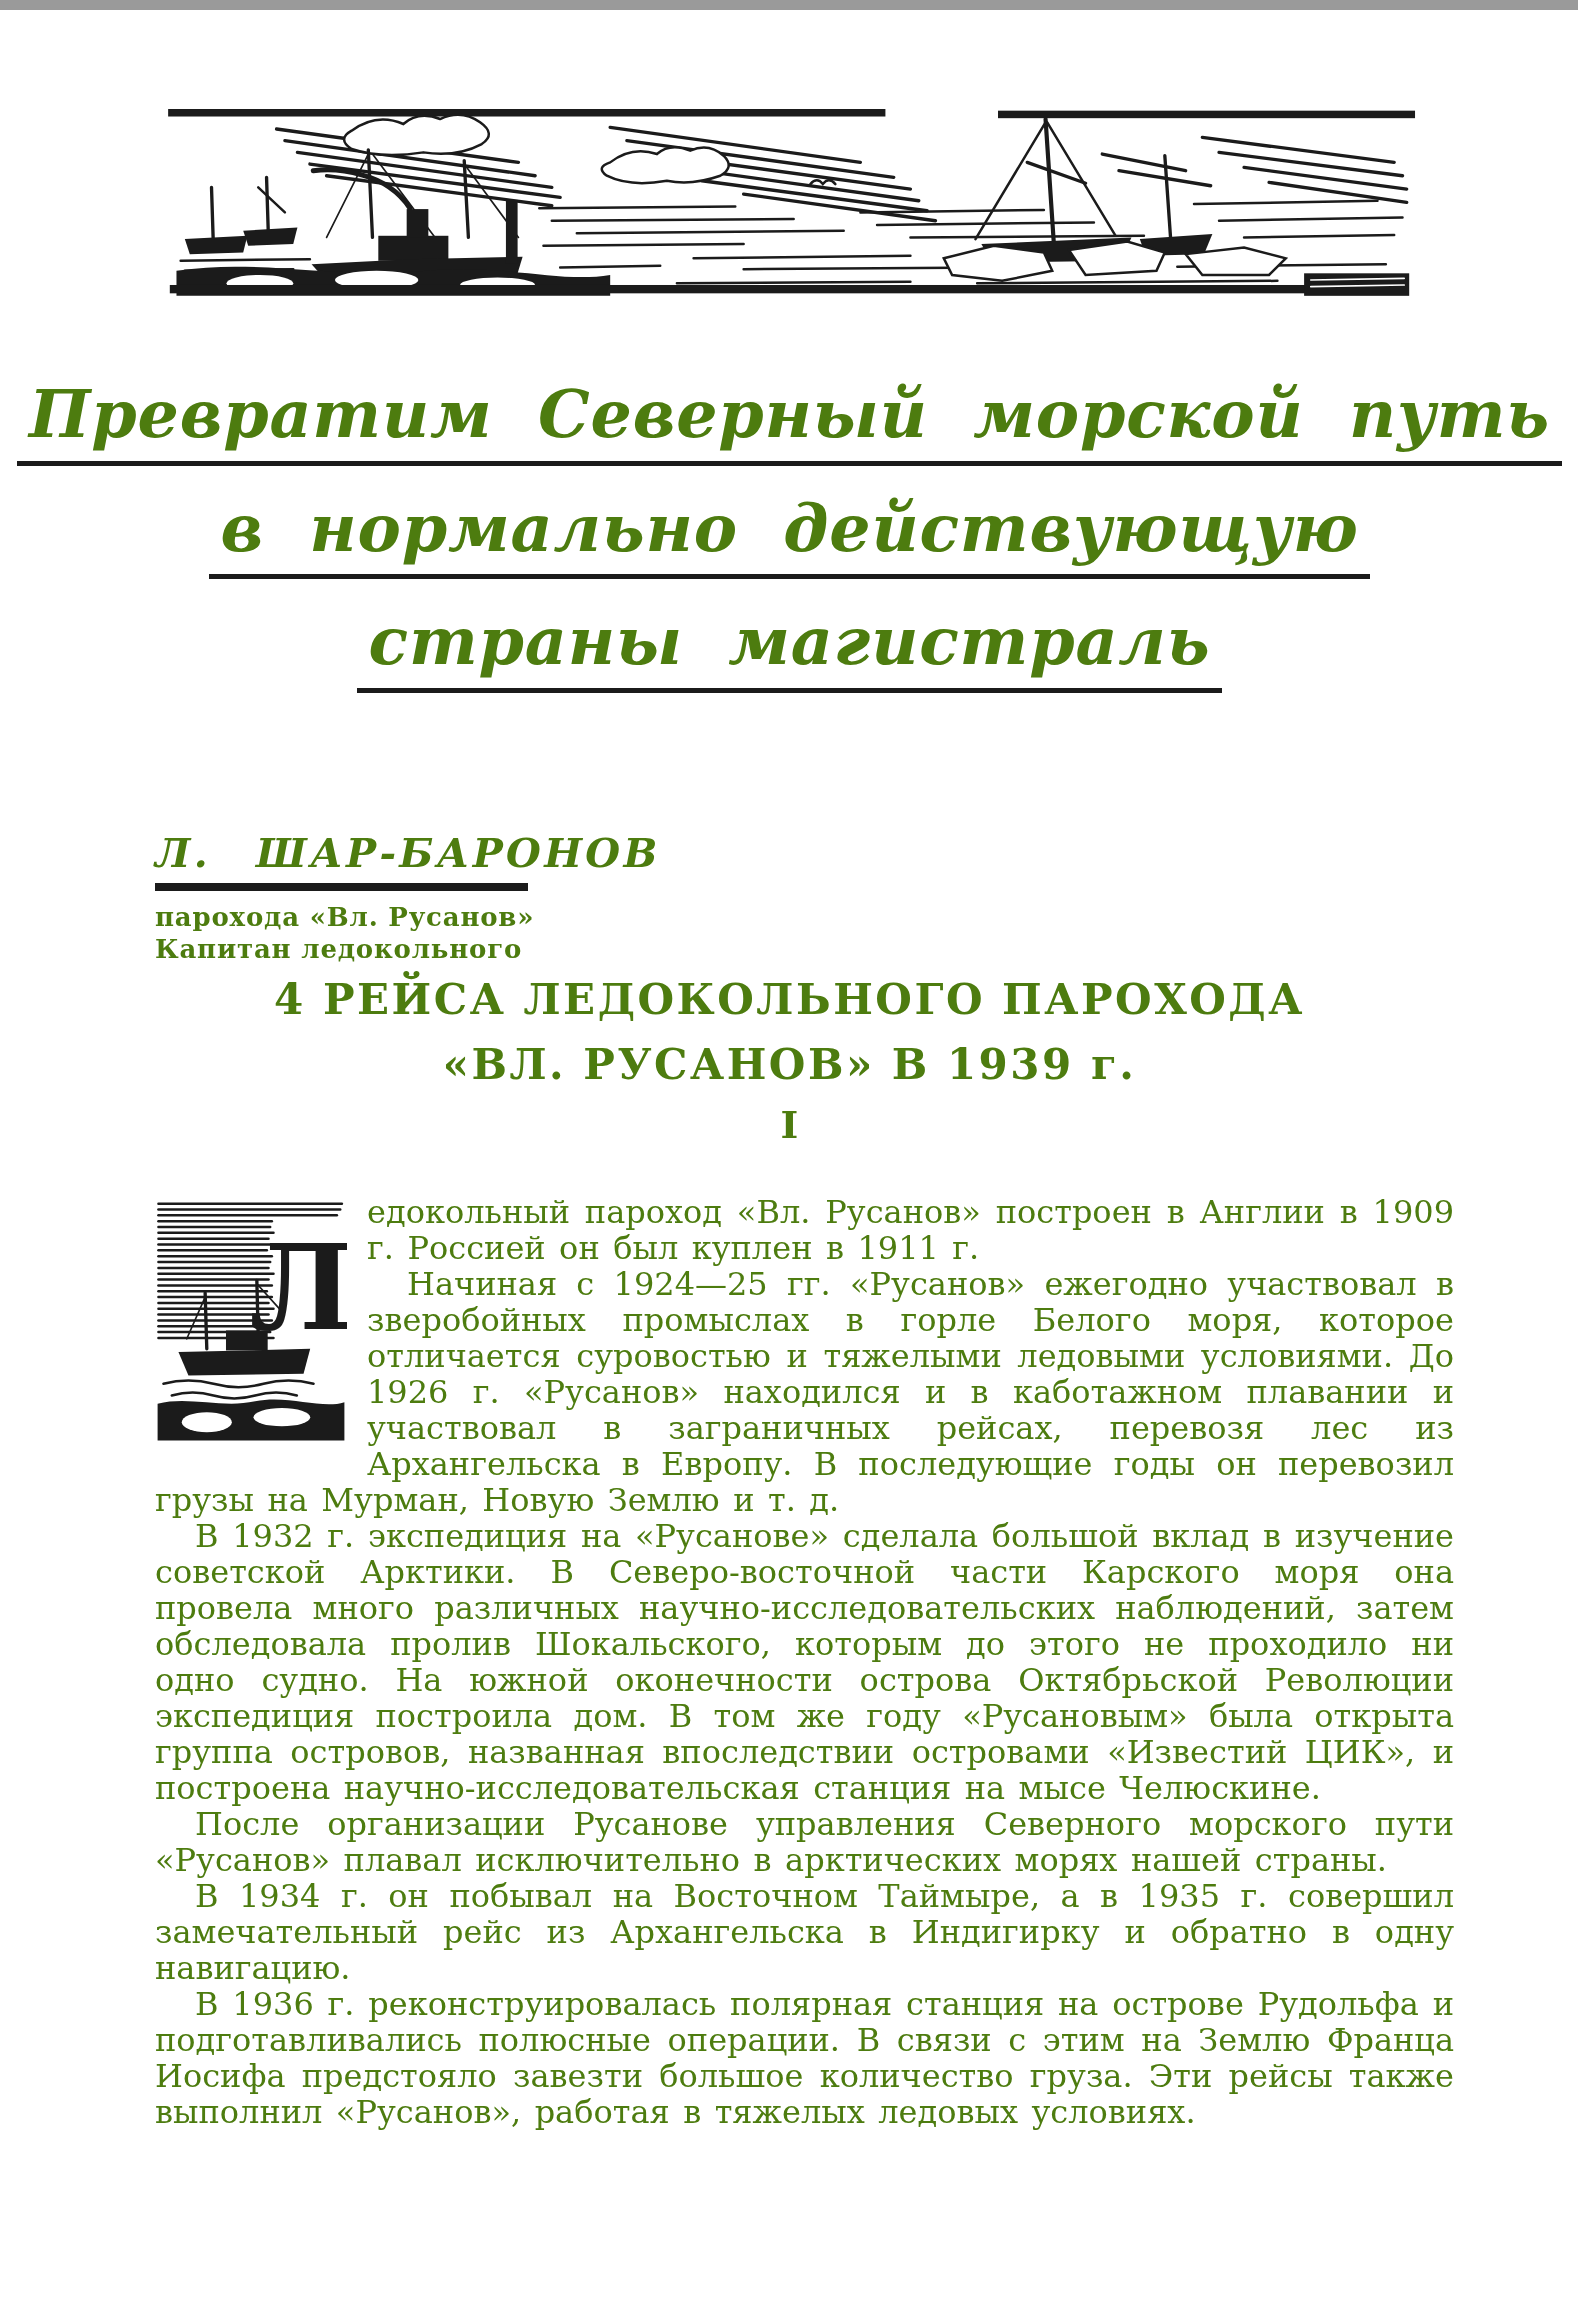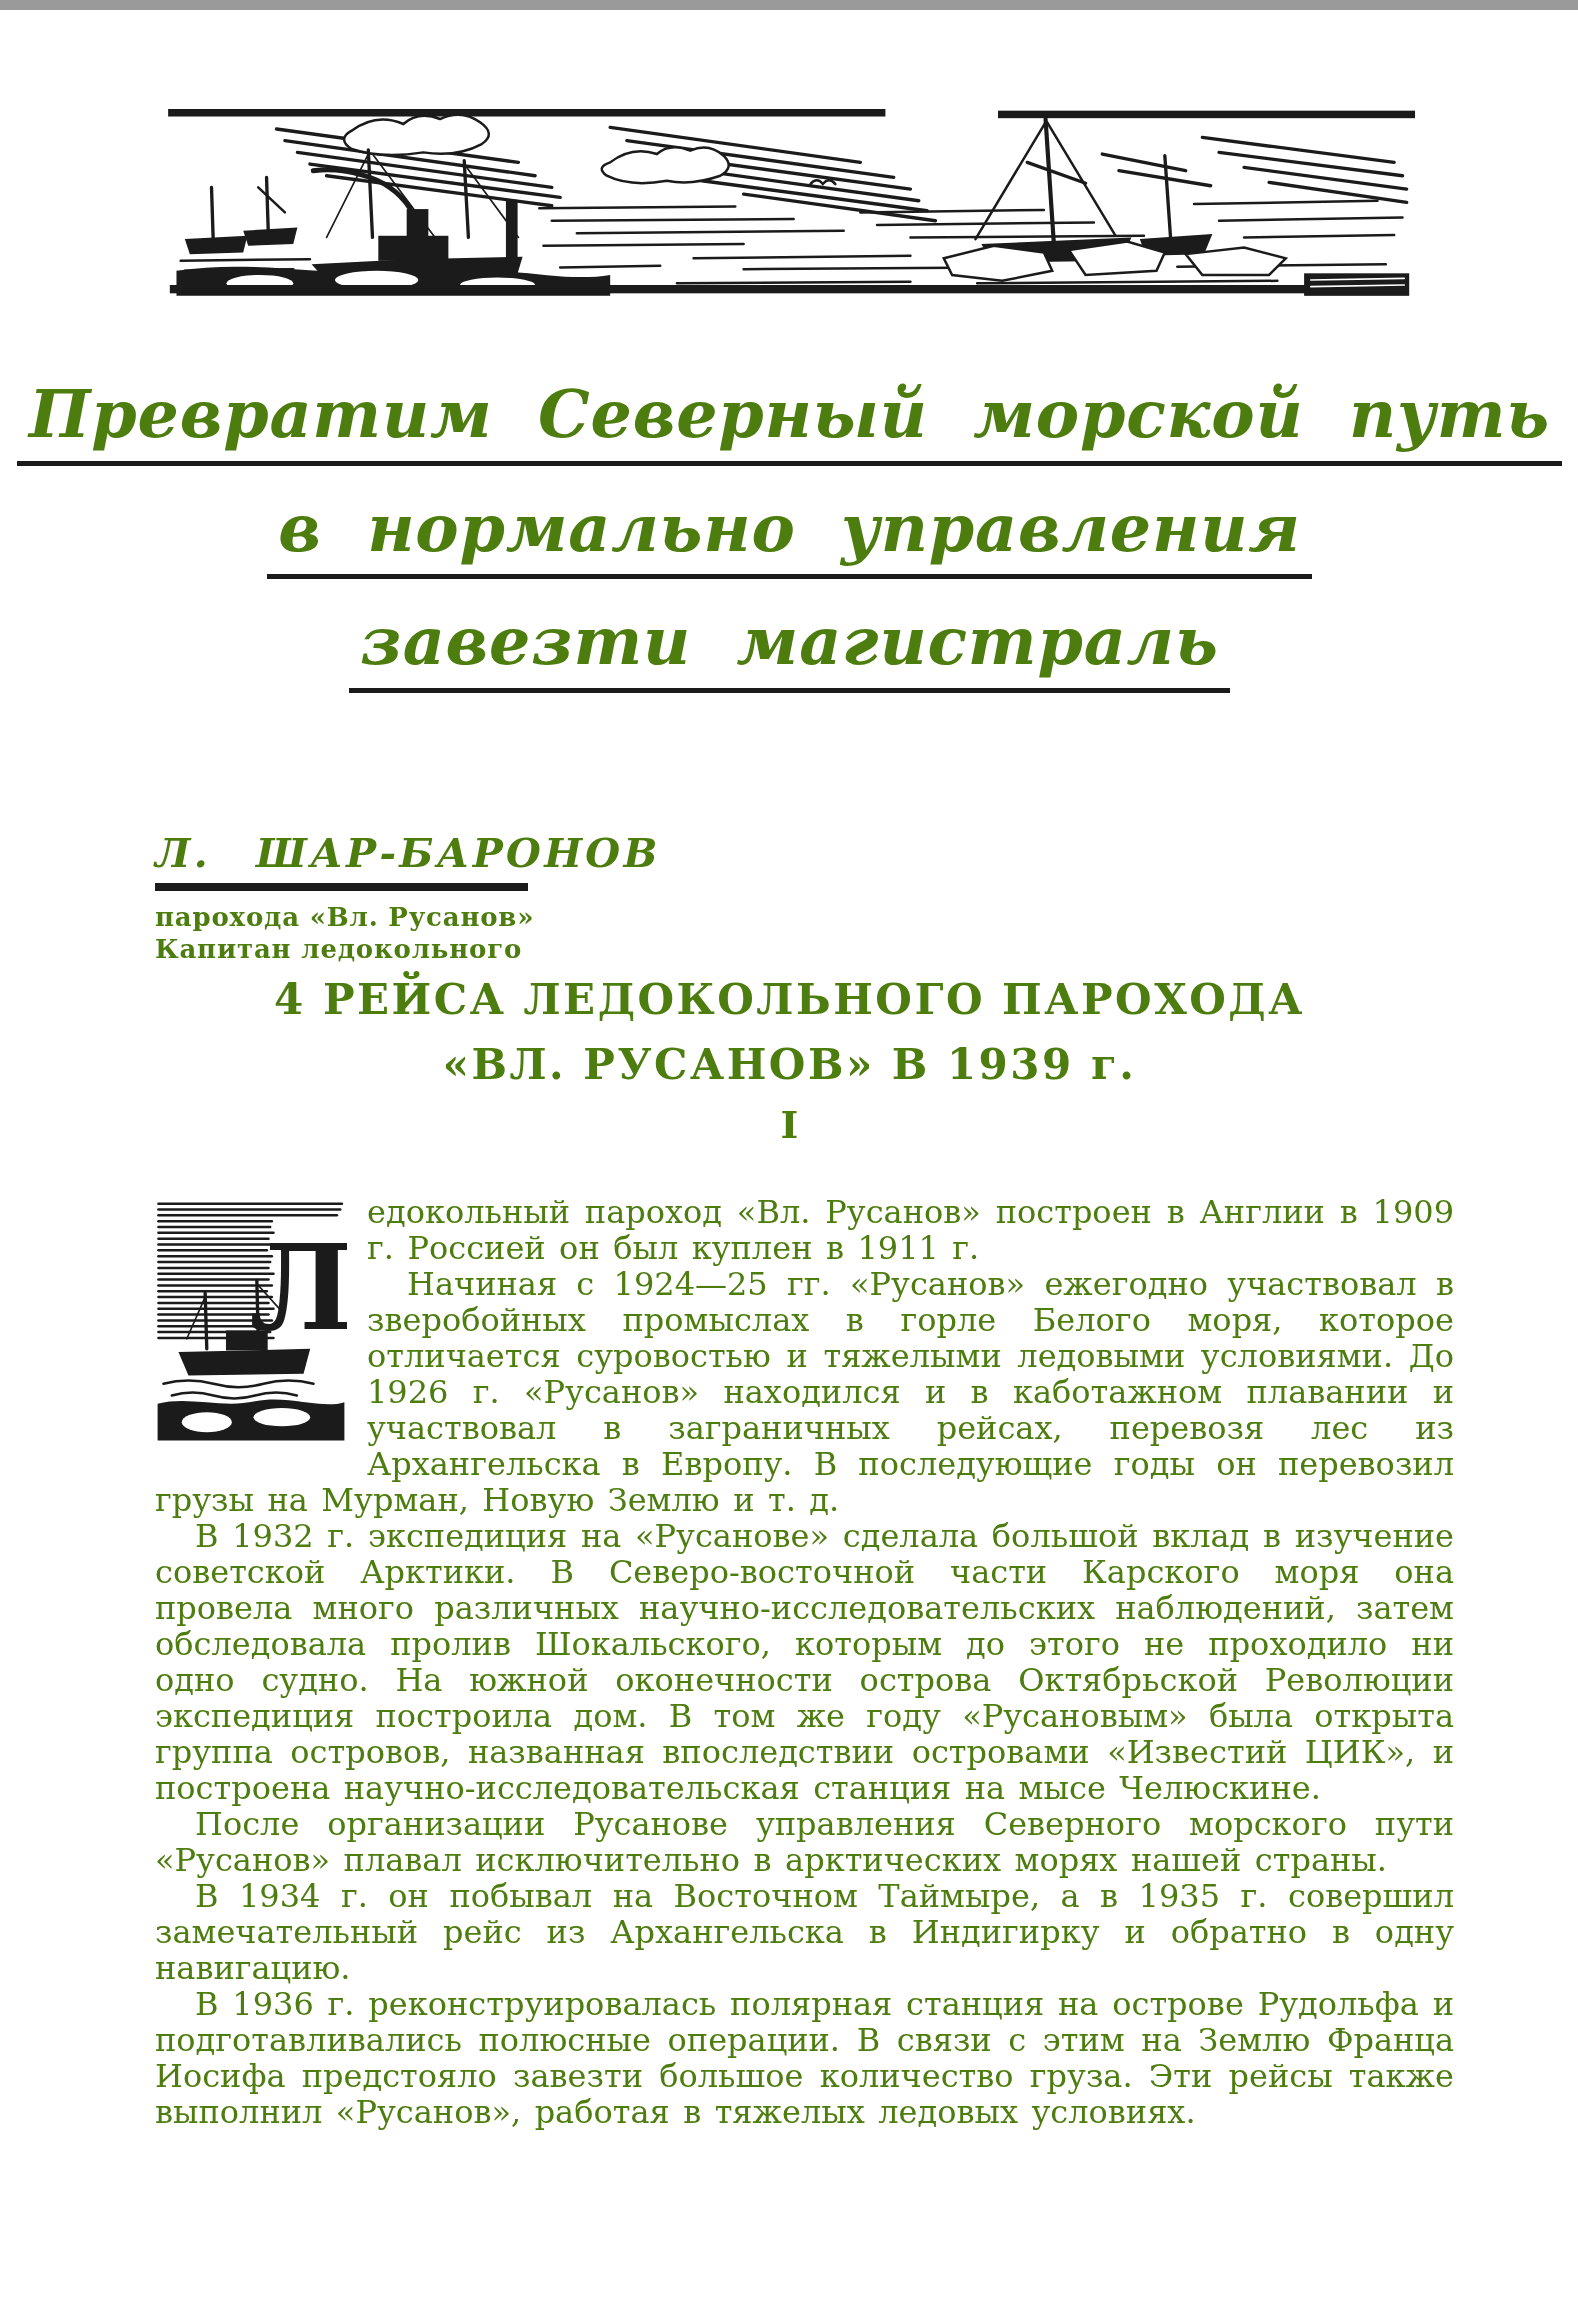--- a/index.html
+++ b/index.html
@@ -166,22 +166,22 @@
         <rect x="12" y="217" width="1440" height="10" fill="#1b1b1b" stroke="none"></rect>
         <rect x="1372" y="203" width="126" height="27" fill="#1b1b1b" stroke="none"></rect>
         <line x1="1380" y1="211" x2="1492" y2="209" stroke="#ffffff" stroke-width="2"></line>
         <line x1="1380" y1="219" x2="1492" y2="217" stroke="#ffffff" stroke-width="2"></line>
       </g>
     </svg>
   </div>
 
   <div class="slogan">
     <span class="slogan-row"><span class="slogan-line">Превратим Северный морской путь</span></span>
-    <span class="slogan-row"><span class="slogan-line">в нормально управления</span></span>
-    <span class="slogan-row"><span class="slogan-line">завезти магистраль</span></span>
+    <span class="slogan-row"><span class="slogan-line">в нормально действующую</span></span>
+    <span class="slogan-row"><span class="slogan-line">страны магистраль</span></span>
   </div>
 
   <div class="author">
     <div class="author-name">Л. ШАР-БАРОНОВ</div>
     <div class="author-rule"></div>
     <div class="author-role">парохода «Вл. Русанов»</div>
     <div class="author-role">Капитан ледокольного</div>
   </div>
 
   <h1 class="article-title">

